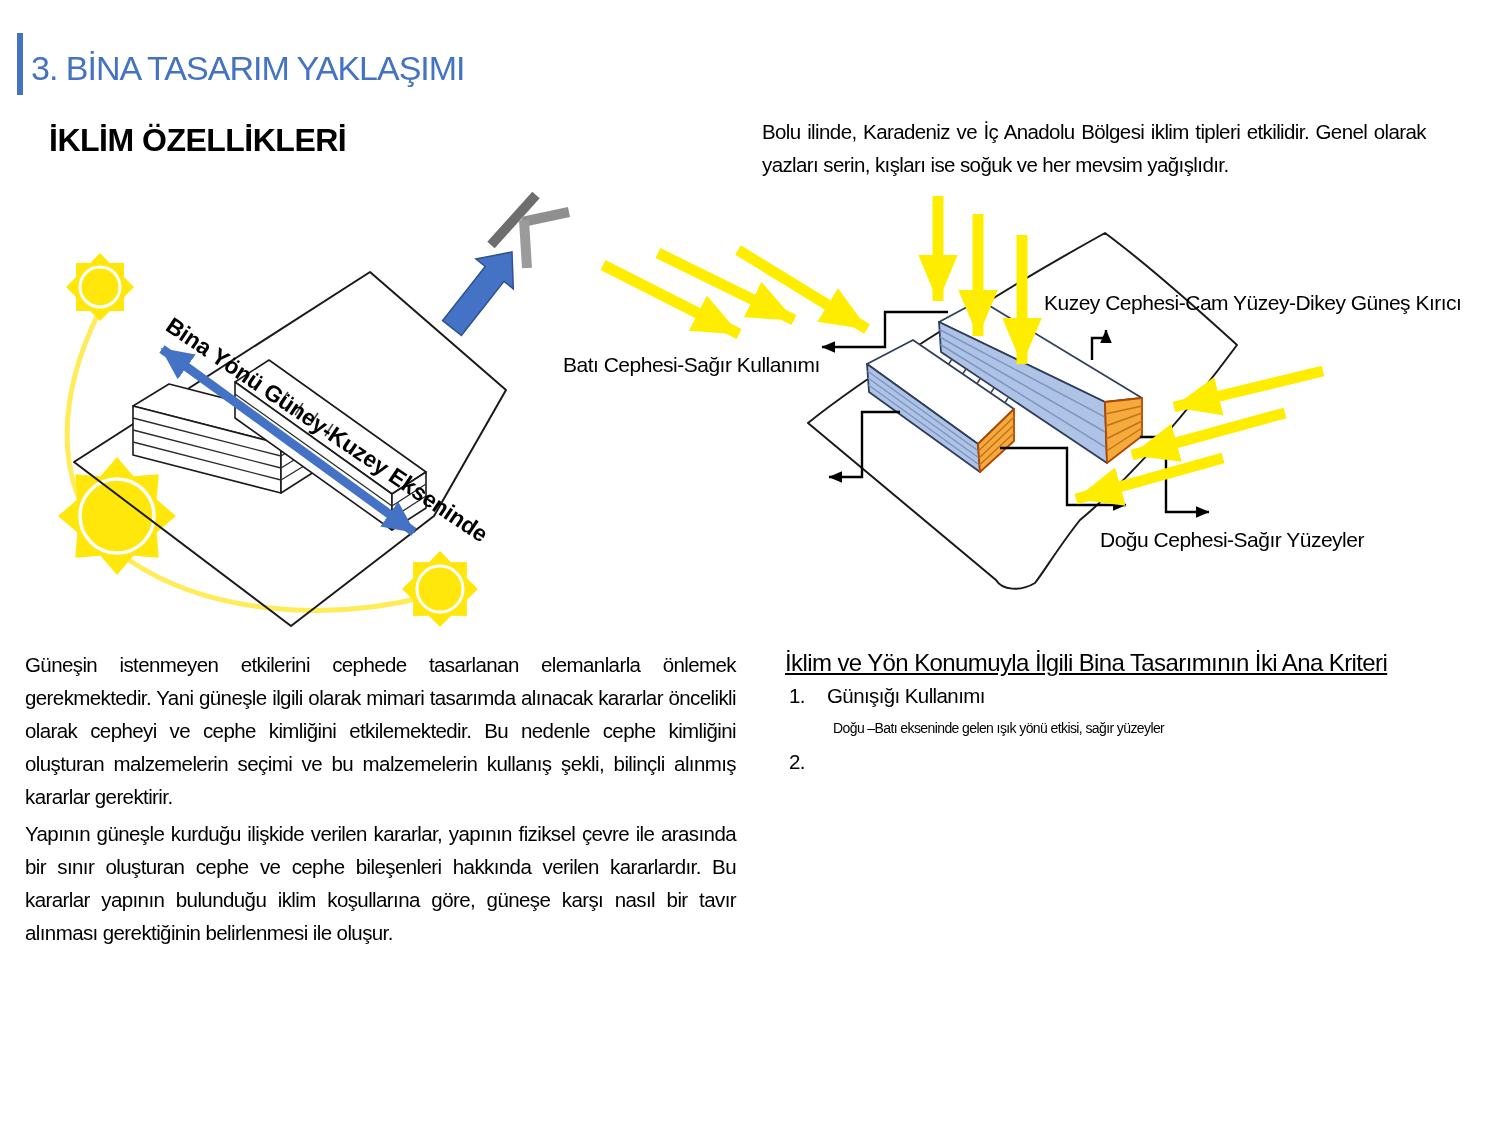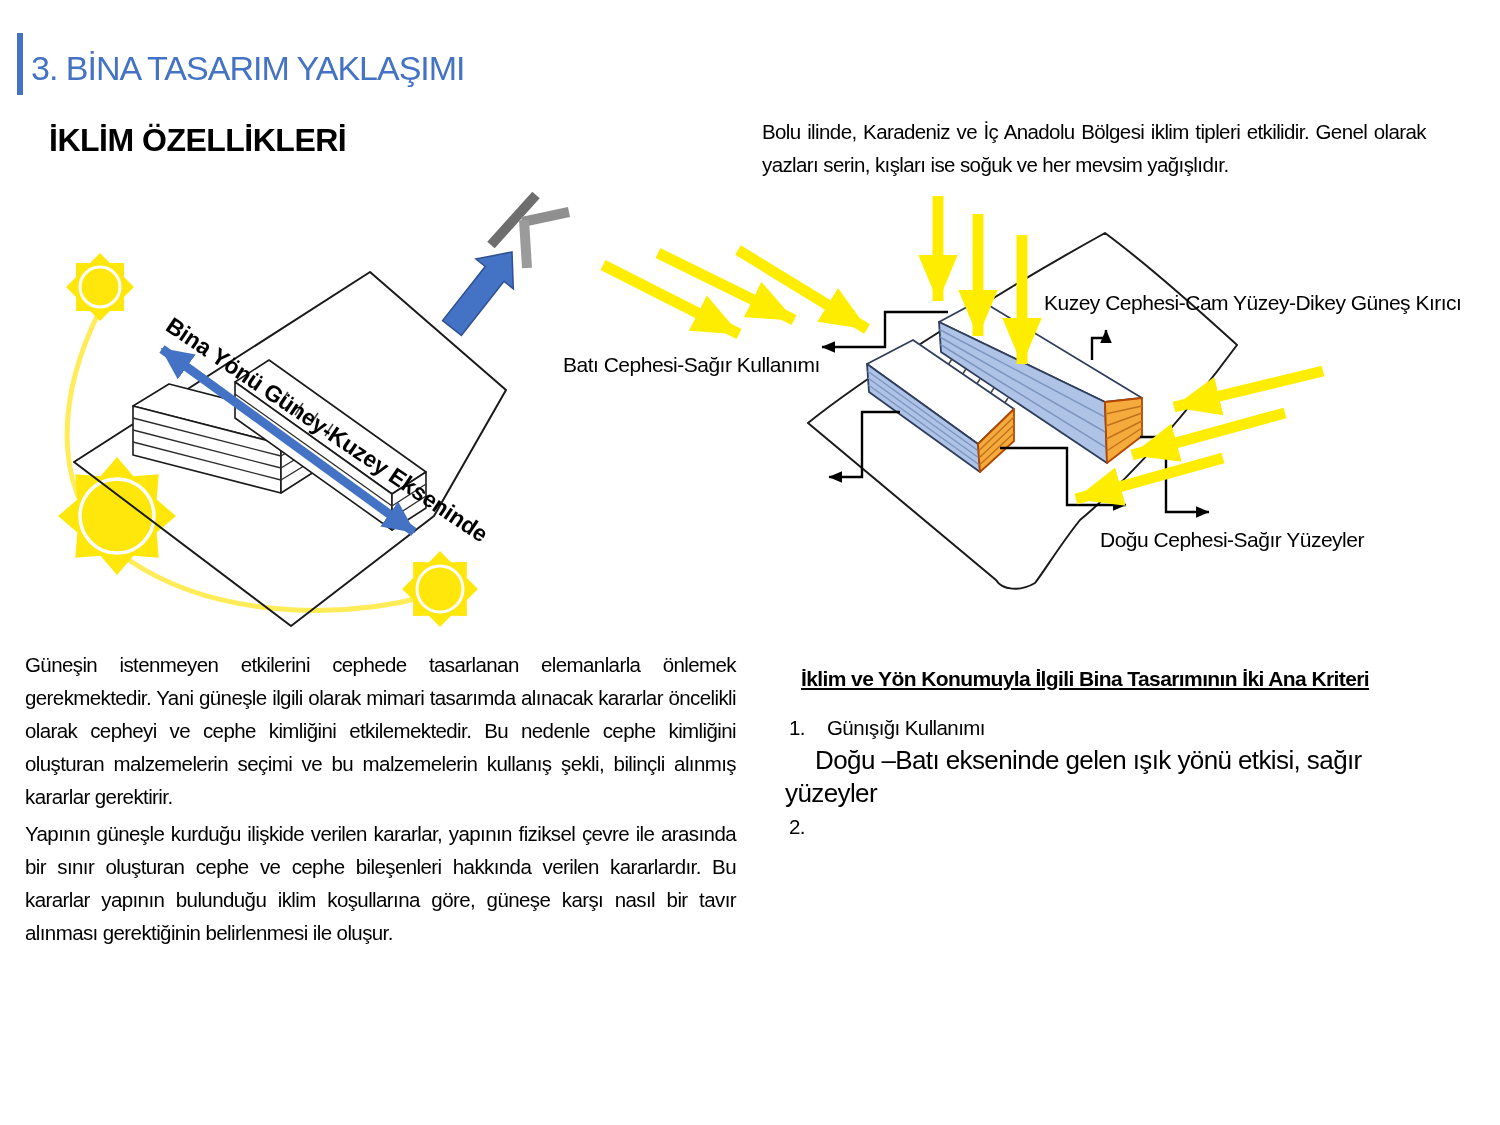--- a/index.html
+++ b/index.html
@@ -17,26 +17,26 @@
     font-size:32px;font-weight:700;letter-spacing:-0.5px;color:#000;white-space:nowrap;
   }
   .body-text{
     font-size:20.5px;letter-spacing:-0.6px;line-height:33px;margin:4px;
     text-align:justify;
   }
   .intro-block{position:absolute;left:758px;top:111px;width:664px;}
   .left-body{position:absolute;left:21px;top:644px;width:719px;}
   .right-body{position:absolute;left:785px;top:646px;width:672px;}
   .crit-heading{
-    font-size:21px;letter-spacing:-0.6px;line-height:33px;font-weight:700;
-    text-decoration:underline;margin:16px;
+    font-size:24px;letter-spacing:-0.6px;line-height:33px;font-weight:400;
+    text-decoration:underline;margin:0;
   }
   .crit-row{display:flex;line-height:33px;font-size:20.5px;letter-spacing:-0.6px;}
   .crit-num{width:38px;flex:0 0 38px;padding-left:4px;}
-  .crit-detail{font-size:26px;letter-spacing:-0.6px;line-height:33px;text-indent:30px;}
+  .crit-detail{font-size:14px;letter-spacing:-0.6px;line-height:33px;text-indent:30px;margin-left:18px;}
   .art{position:absolute;left:0;top:0;pointer-events:none;}
   .lbl{
     position:absolute;font-size:21px;letter-spacing:-0.5px;font-weight:500;
     color:#000;white-space:nowrap;
   }
   .axis-label{
     position:absolute;left:176px;top:312px;font-size:23px;font-weight:600;letter-spacing:-0.2px;
     white-space:nowrap;transform:rotate(34deg);transform-origin:0 0;color:#000;
   }
 </style>

